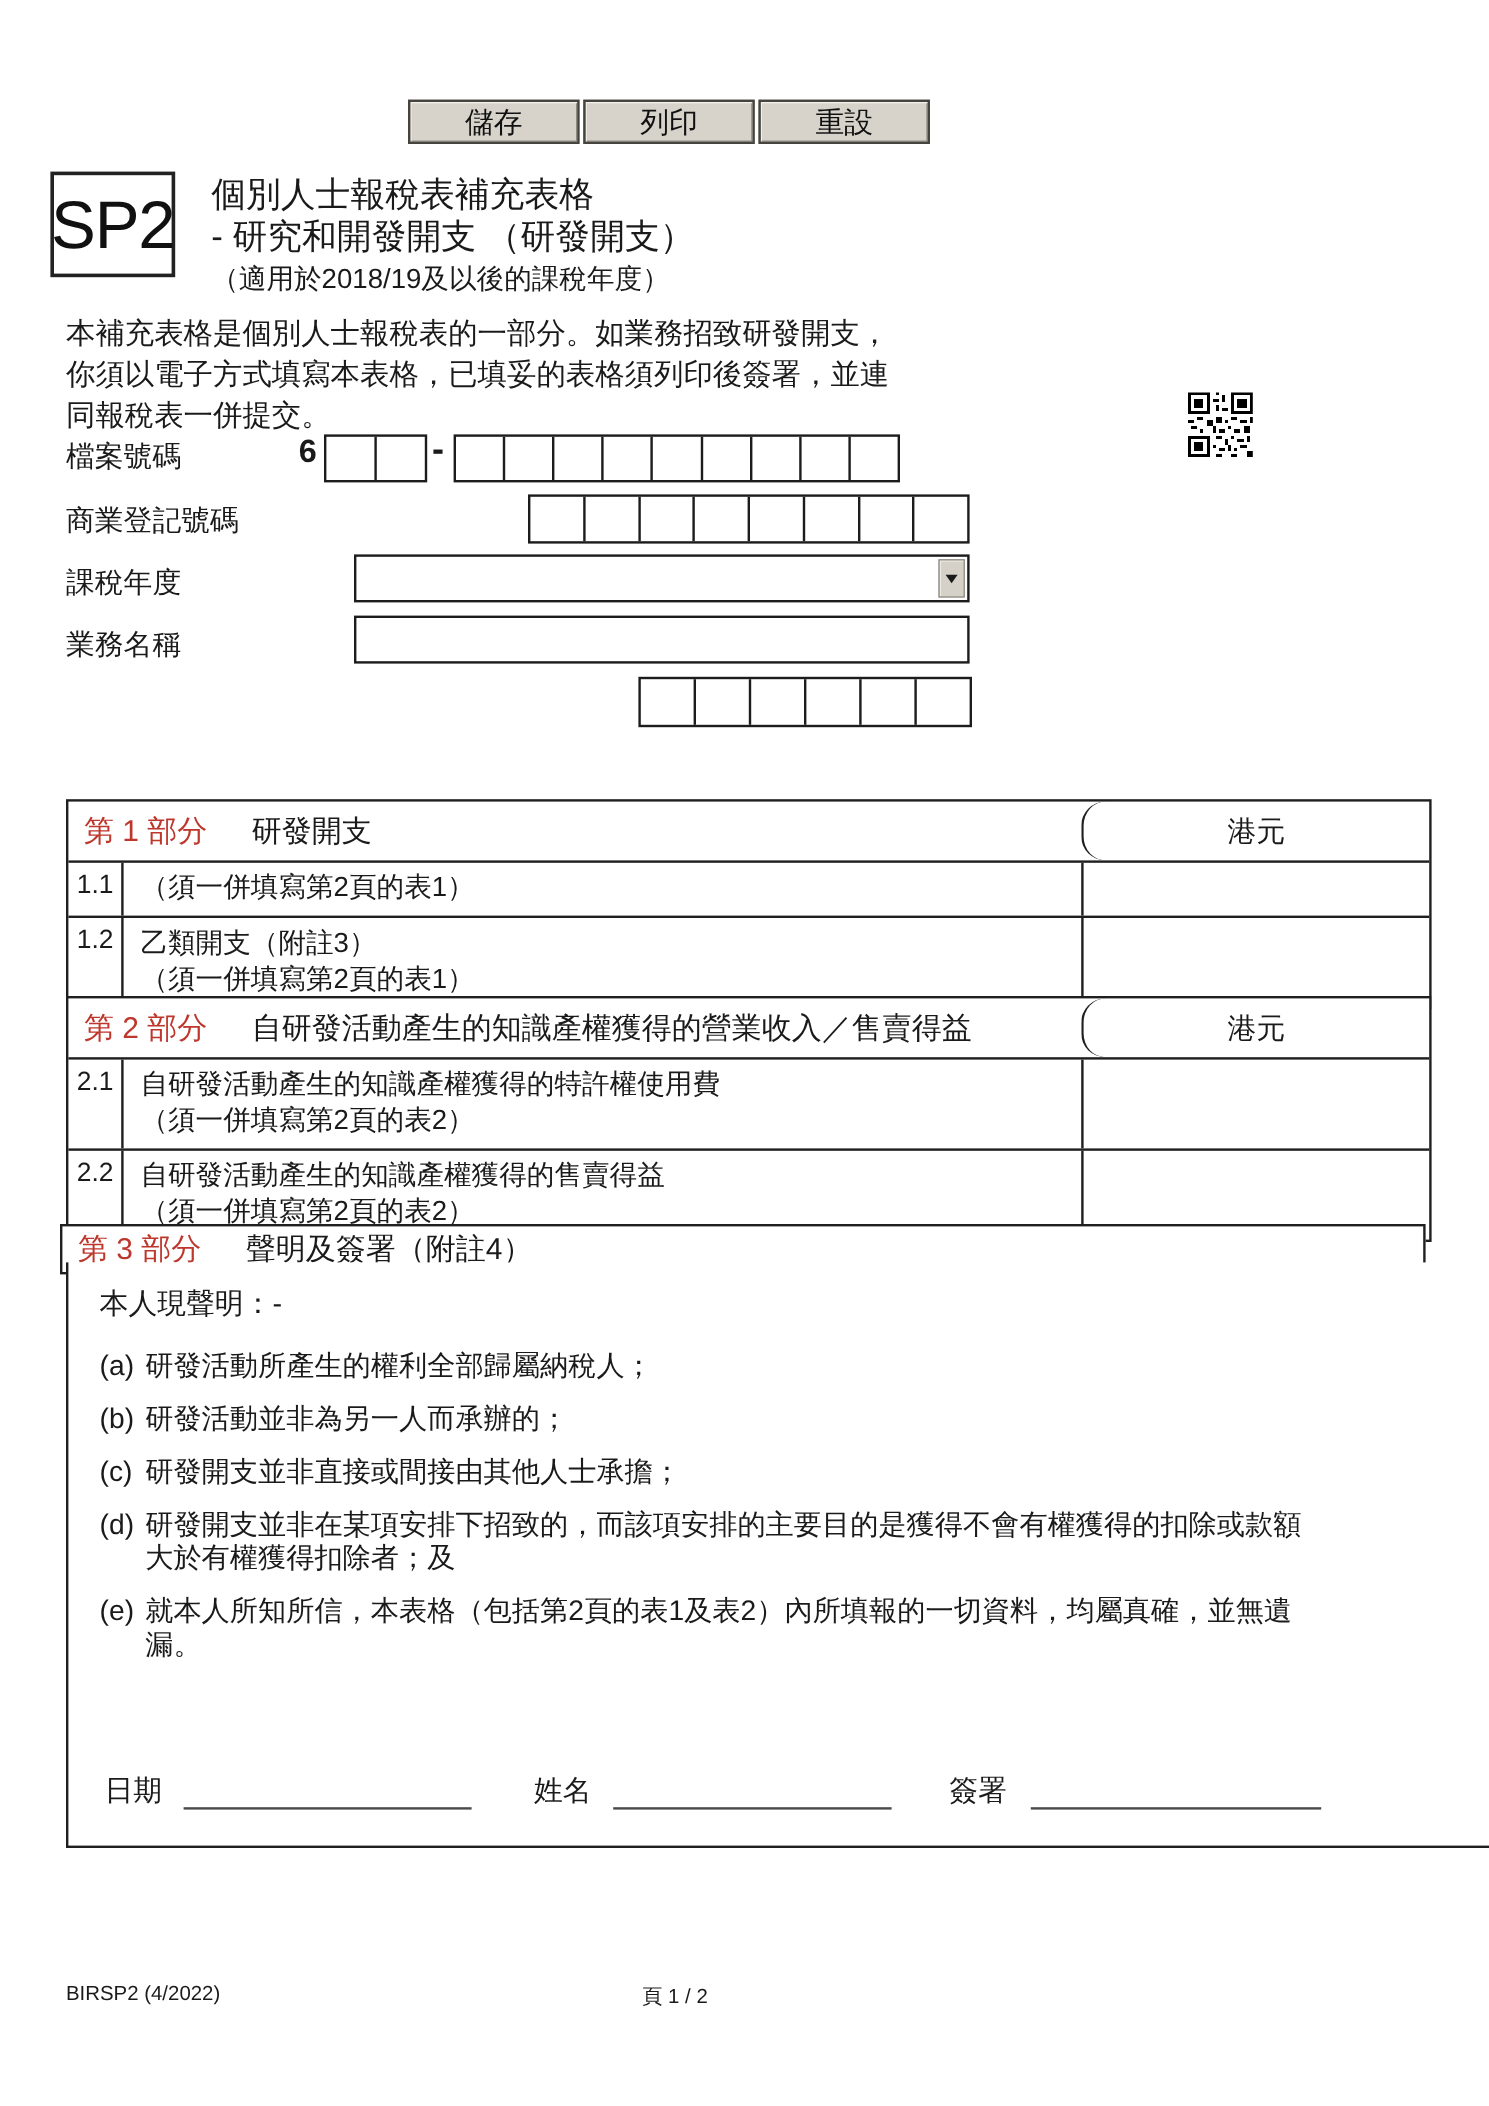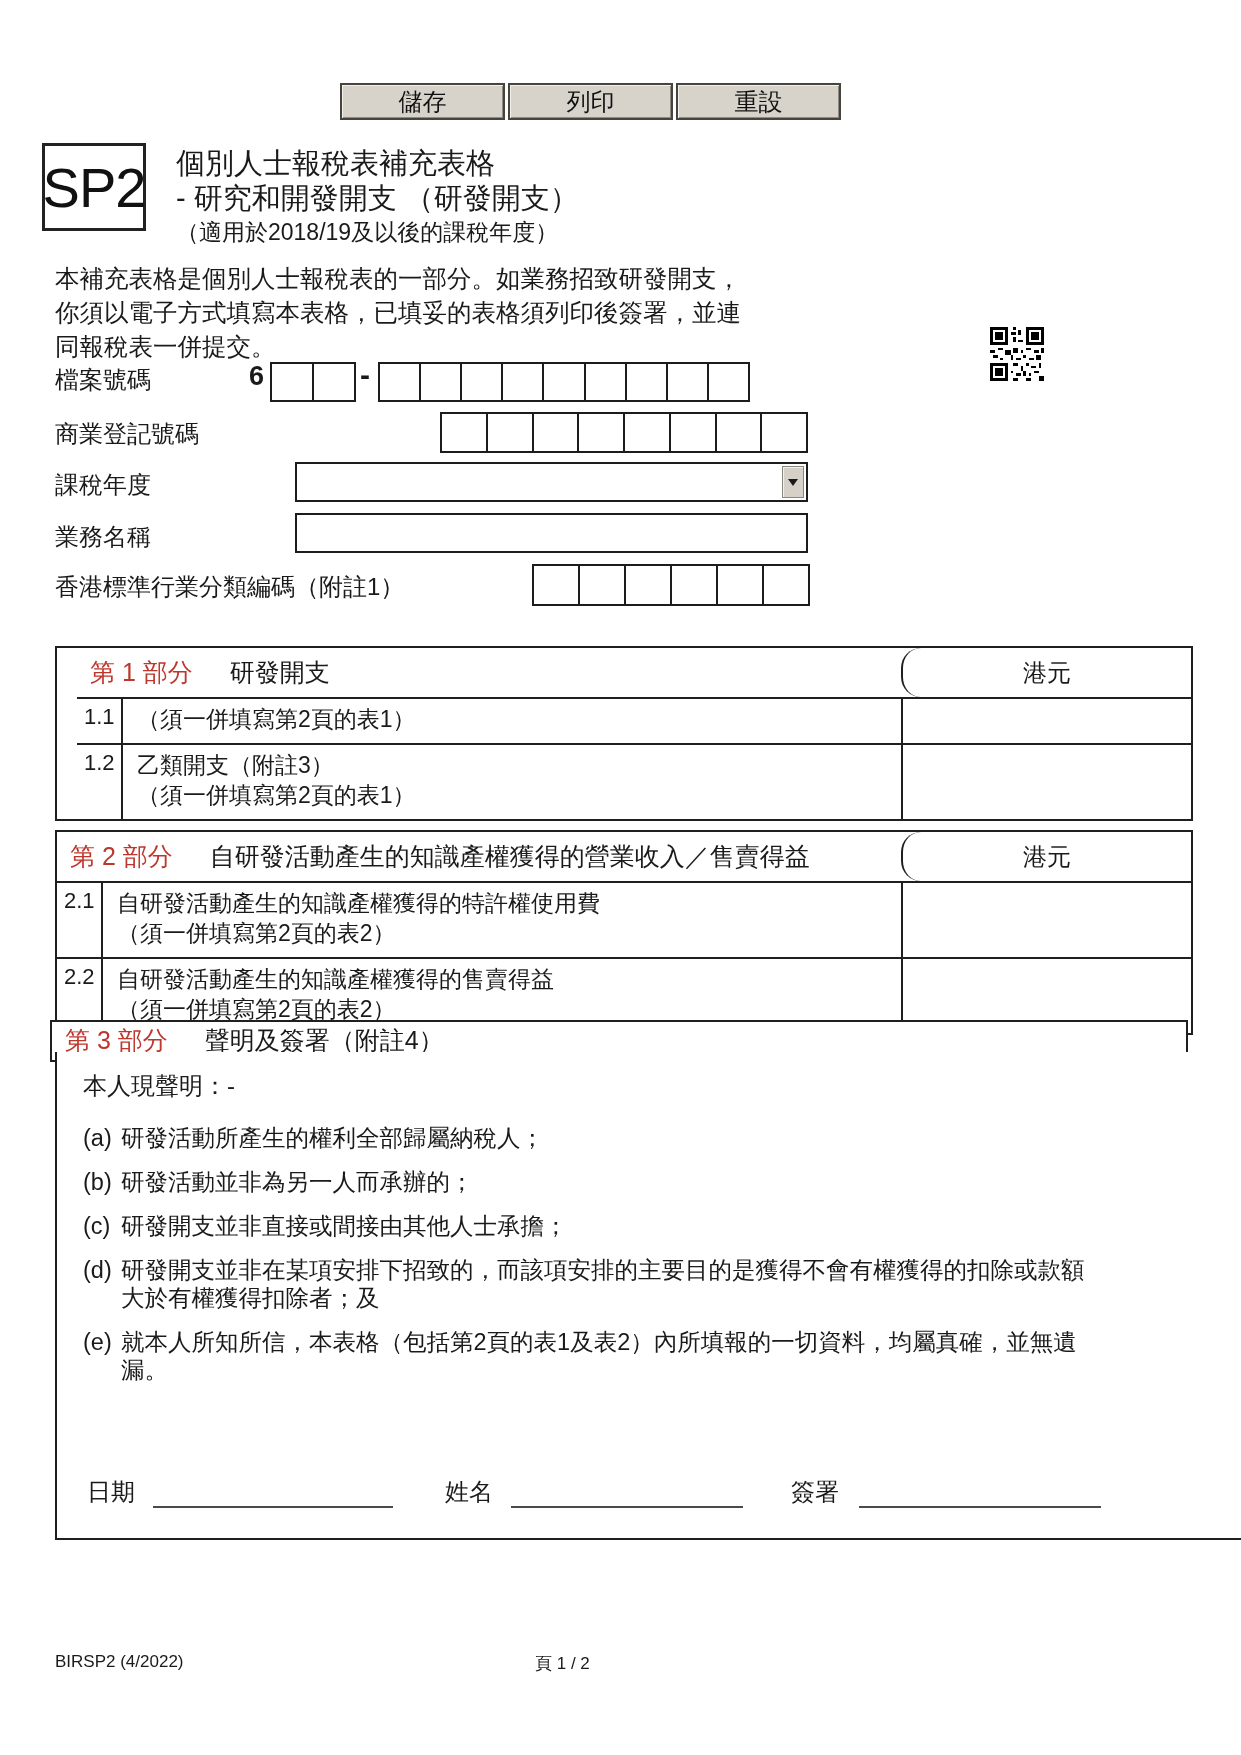--- a/index.html
+++ b/index.html
@@ -4,21 +4,21 @@
 <style>
   html,body{margin:0;padding:0;background:#fff;}
   .page{
     position:relative; width:1241px; height:1755px; background:#ffffff;
     color:#1a1a1a; font-family:"Liberation Sans","DejaVu Sans",sans-serif;
     overflow:hidden;
   }
   
   .toolbar{position:absolute; left:340px; top:83px; display:flex; gap:3px;}
   .btn{
-    width:165px; height:37px; background:#d7d3cb; border:2px solid #45443f;
+    width:143px; height:37px; background:#d7d3cb; border:2px solid #45443f;
     font-size:24px; display:flex; align-items:center; justify-content:center;
     box-shadow: inset 1px 1px 0 #f3f1ea, inset -1px -1px 0 #8d8a82;
     font-family:inherit; color:#111; cursor:default; box-sizing:border-box;
   }
   
   .sp2box{
     position:absolute; left:42px; top:143px; width:104px; height:88px;
     border:3px solid #222; display:flex; align-items:center; justify-content:center;
     font-size:56px; letter-spacing:-1px; color:#111; box-sizing:border-box;
   }
@@ -49,21 +49,21 @@
   .combo-arrow .tri{
     width:0; height:0; border-left:5px solid transparent; border-right:5px solid transparent;
     border-top:7px solid #1a1a1a;
   }
   .tinput{
     position:absolute; left:295px; top:513px; width:513px; height:40px;
     border:2px solid #1c1c1c; background:#fff; box-sizing:border-box;
   }
   
   .ptable{position:absolute; left:55px; width:1138px; border:2px solid #1f1f1f; box-sizing:border-box; background:#fff;}
-  .p1{top:646px;padding-left:20px;}
+  .p1{top:666px;}
   .p2{top:830px;}
   .hd{display:flex; border-bottom:2px solid #1f1f1f;}
   .hd-left{flex:1; padding:8px 12px 8px 13px; font-size:25px;}
   .sec{color:#be372d; margin-right:30px;}
   .hd-right{width:290px; border-left:2px solid #1f1f1f; display:flex; align-items:center; justify-content:center; font-size:24px; box-sizing:border-box;border-radius:20px;}
   .prow{display:flex; border-bottom:2px solid #1f1f1f;}
   .prow:last-child{border-bottom:none;}
   .no{width:46px; border-right:2px solid #1f1f1f; padding:5px 0 0 7px; font-size:22px; box-sizing:border-box;}
   .desc{flex:1; padding:5px 10px 9px 14px; font-size:23px; line-height:30px;}
   .amt{width:290px; border-left:2px solid #1f1f1f; box-sizing:border-box;}
@@ -205,21 +205,20 @@
     <span class="combo-arrow">
         <span class="tri"></span>
       </span>
   </div>
 
   <div class="flabel" style="left:55px; top:521px;">業務名稱</div>
   <div class="tinput">
     <span></span>
   </div>
 
-  <div class="flabel" style="left:55px; top:571px;">香港標準行業分類編碼（附註1）</div>
   <div class="cellbox" style="left:532px; top:564px; width:278px; height:42px;">
       <i></i>
       <i></i>
       <i></i>
       <i></i>
       <i></i>
       <i></i>
     </div>
 
   <div class="ptable p1">

